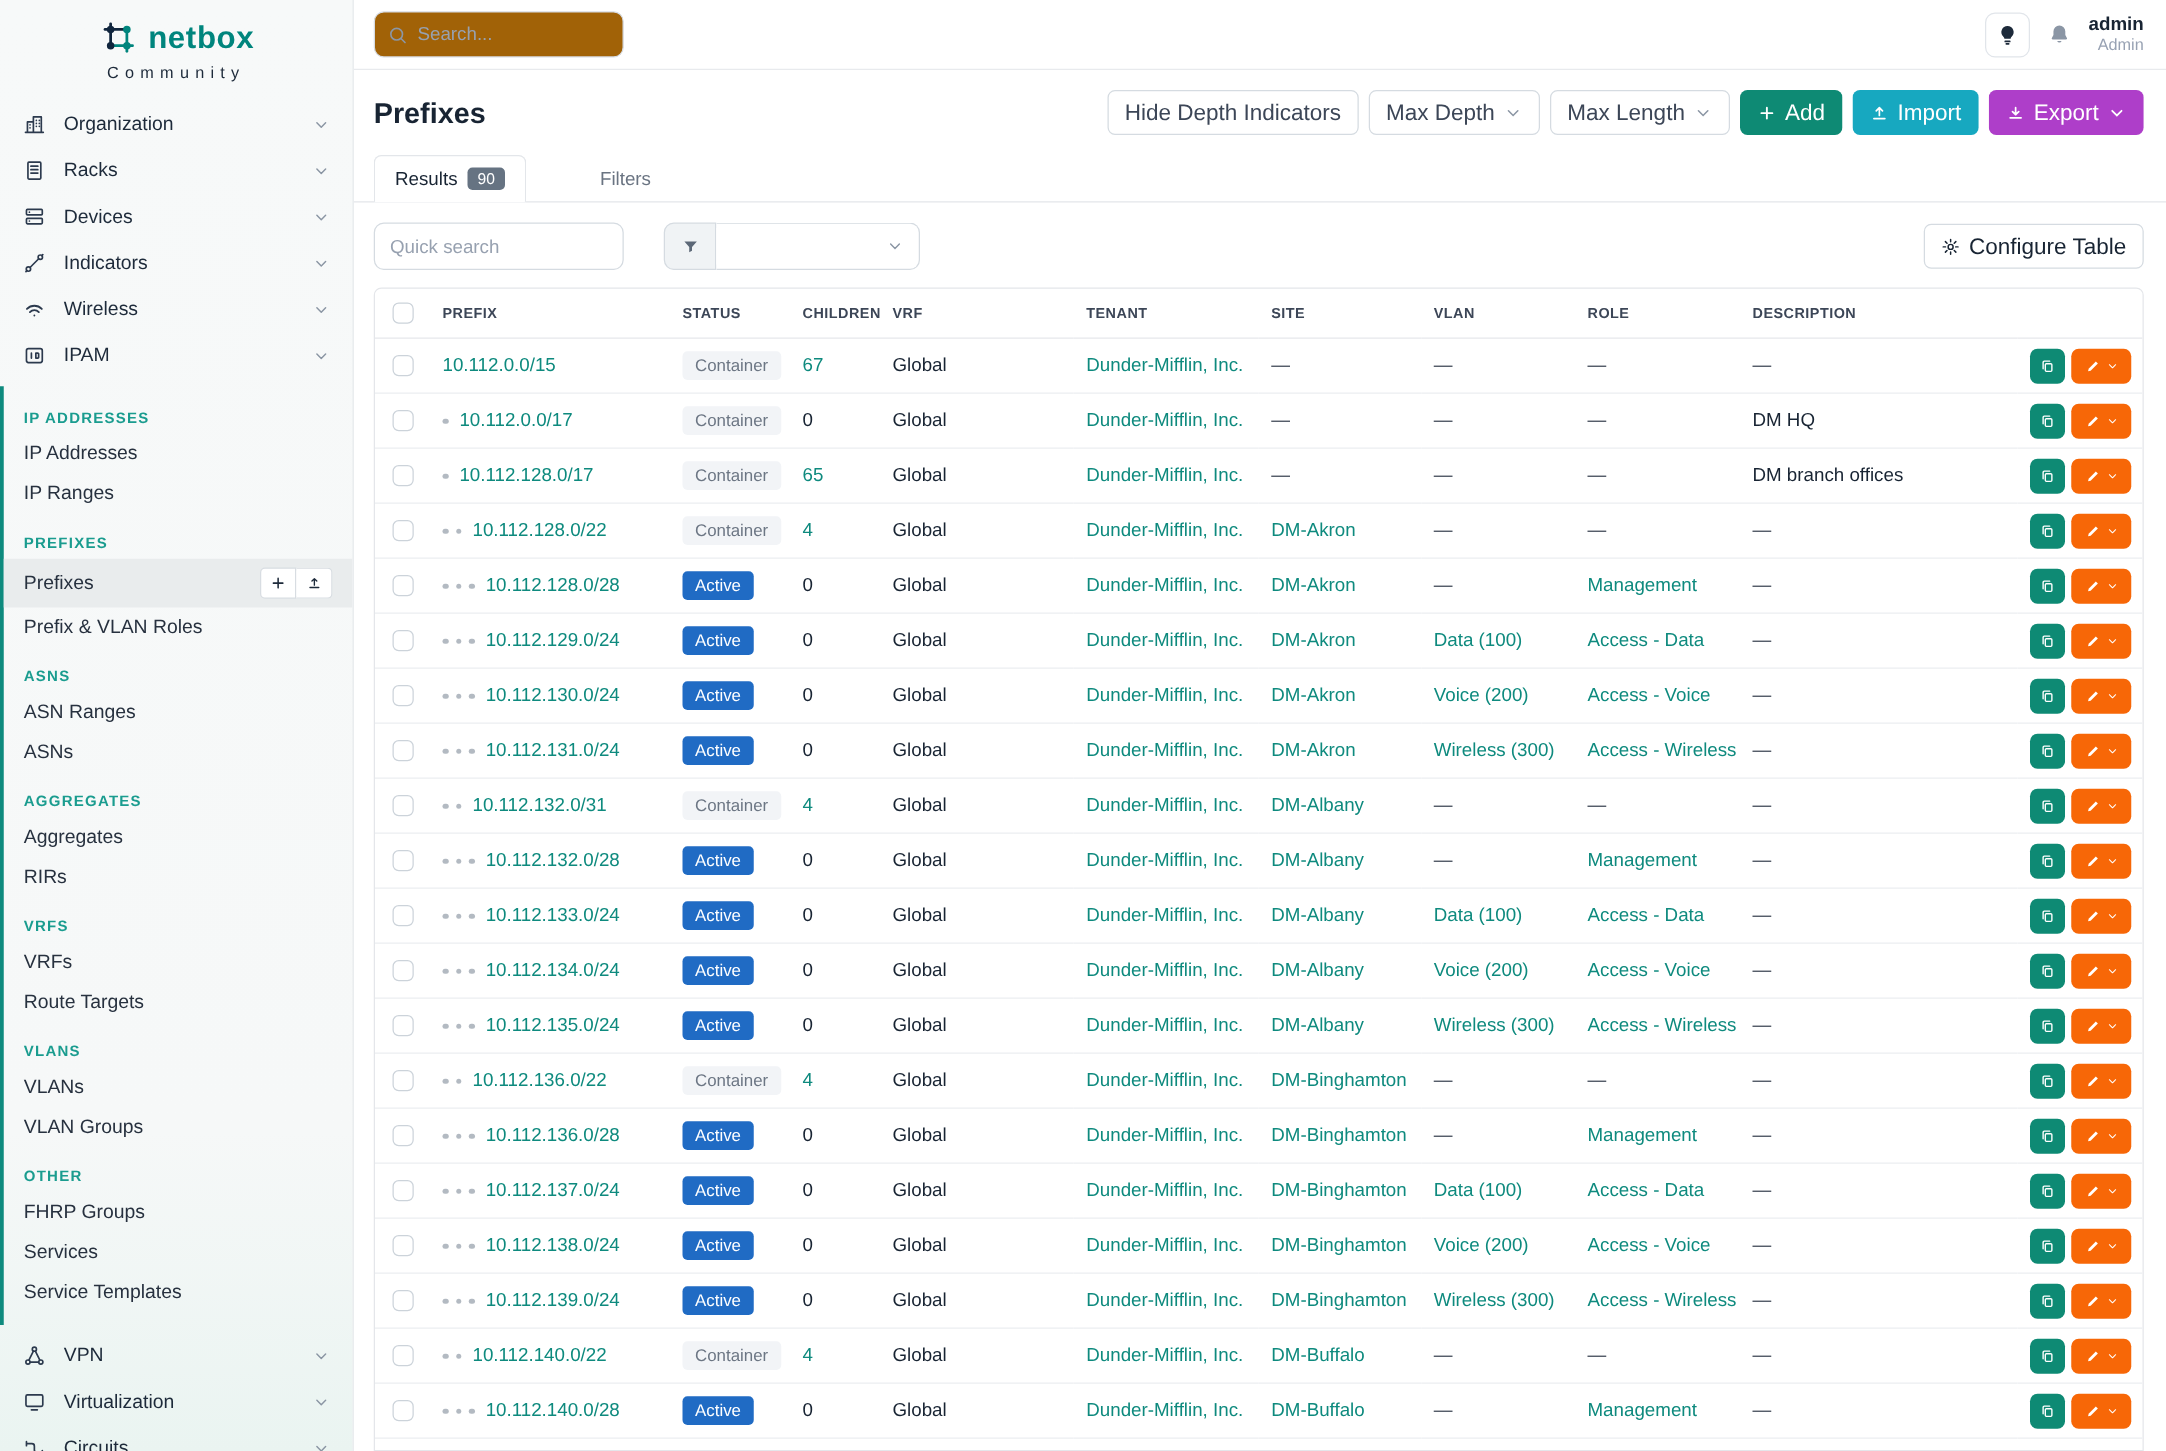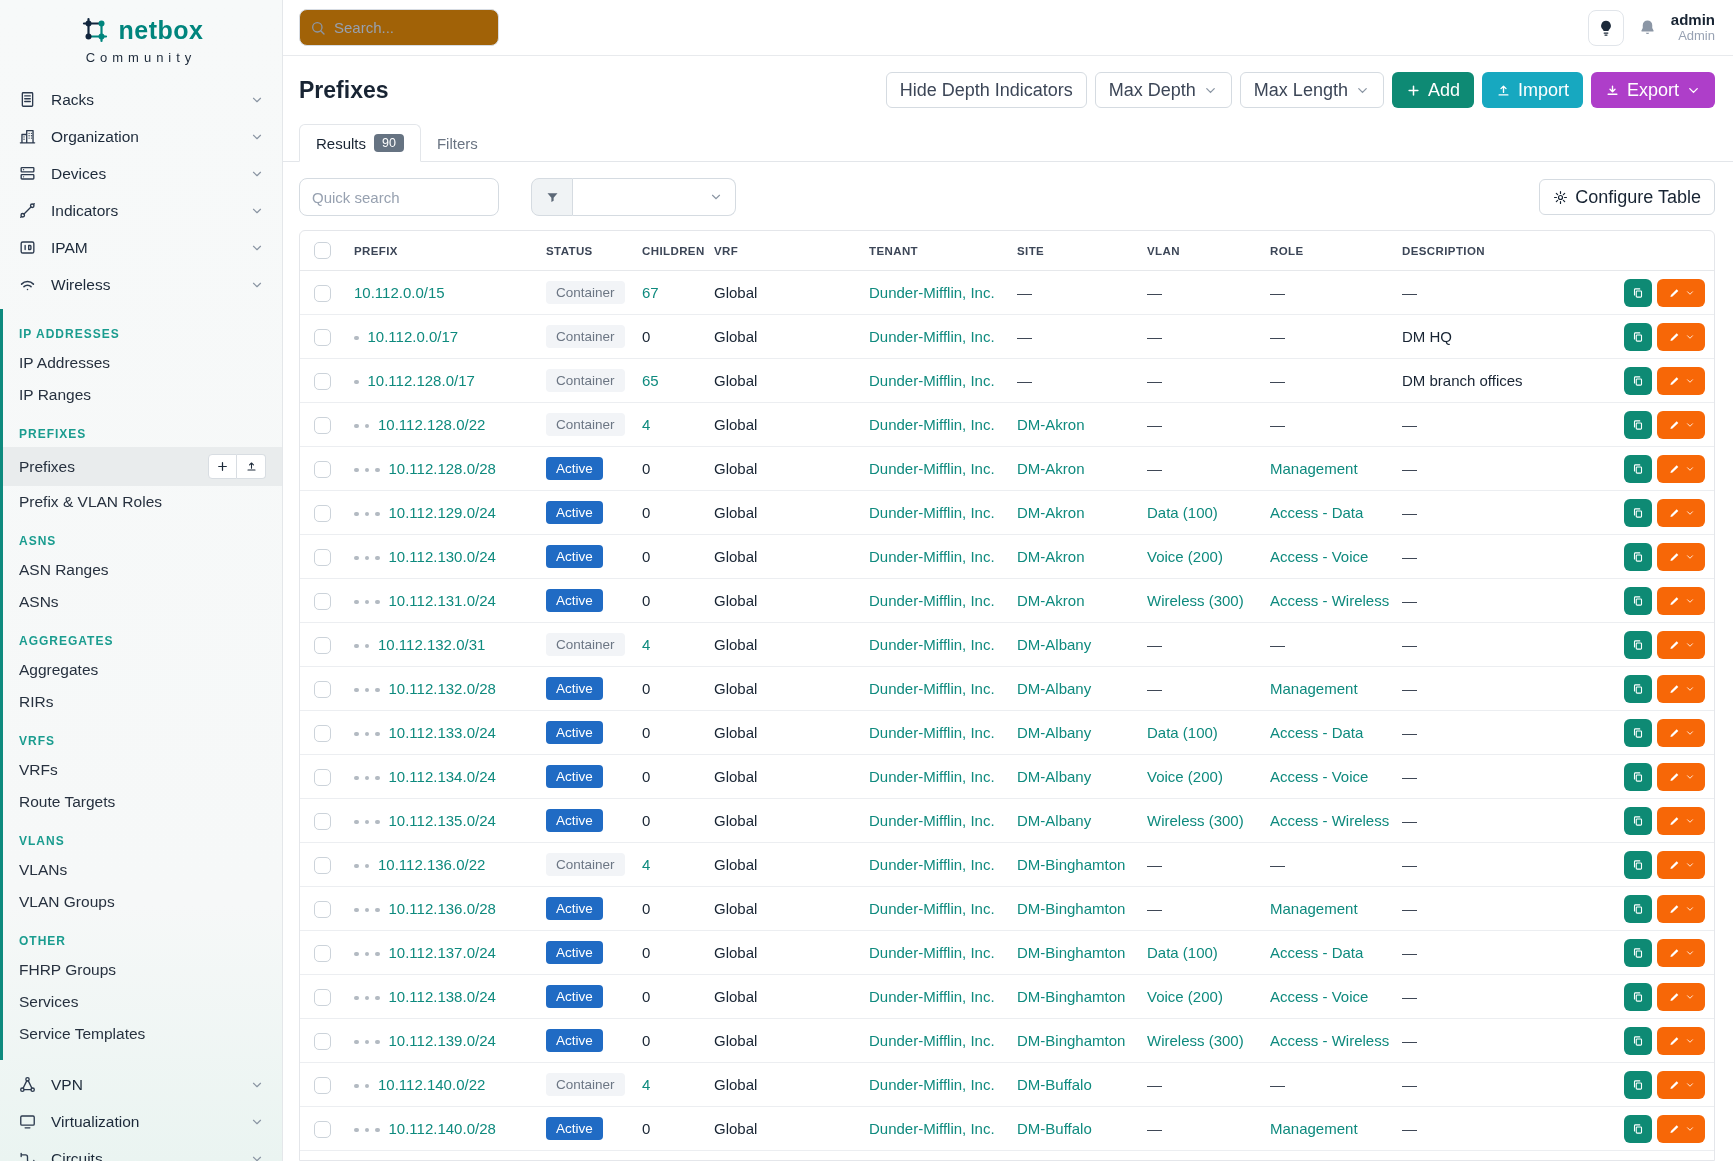--- a/index.html
+++ b/index.html
@@ -56,21 +56,21 @@
   .title-actions { margin-left:auto; display:flex; gap:8px; align-items:center; }
   .btn { height:36px; display:inline-flex; align-items:center; gap:7px; border-radius:6px;
     font-size:18px; padding:0 13px; cursor:pointer; border:1px solid transparent; background:#fff; }
   .btn svg { width:15px; height:15px; }
   .btn-outline { border-color:#d5dbe1; color:#3c4657; }
   .btn-outline .chev { color:#8a95a3; }
   .btn-add { background:#0e8a74; color:#fff; font-weight:500; }
   .btn-import { background:#17a8c0; color:#fff; font-weight:400; }
   .btn-export { background:#ae3ec9; color:#fff; font-weight:500; }
 
-  .tabs-row { display:flex; align-items:flex-end; padding:10px 18px 0 16px; border-bottom:1px solid #e3e6ea; }
+  .tabs-row { display:flex; align-items:flex-end; padding:10px 18px 0 16px; border-bottom:1px solid #e3e6ea;gap:43px; }
   .tab { padding:9px 16px; font-size:15px; color:#6a7482; cursor:pointer; display:flex; align-items:center; gap:8px; }
   .tab.active { background:#fff; border:1px solid #e3e6ea; border-bottom:1px solid #fff;
     border-radius:6px 6px 0 0; margin-bottom:-1px; color:#182433; }
   .tab-badge { background:#667382; color:#fff; border-radius:4px; font-size:12.5px; padding:2px 8px; }
 
   .toolbar { display:flex; align-items:center; padding:16px 18px 0 16px; }
   .quick-search { width:200px; height:38px; border:1px solid #d5dbe1; border-radius:8px; padding:0 12px;
     font-size:15px; color:#182433; outline:none; font-family:"Liberation Sans",sans-serif; }
   .quick-search::placeholder { color:#97a1b0; }
   .filter-group { display:flex; margin-left:32px; height:38px; }
@@ -139,38 +139,38 @@
           </svg>
         </span>
         <span class="brand-name">netbox</span>
       </div>
       <div class="brand-sub">Community</div>
     </div>
     <nav class="nav" id="nav-top">
         <div class="nav-item">
           <span class="nicon" style="display: flex; width: 19px; height: 19px;">
             <svg viewBox="0 0 24 24" fill="none" stroke="currentColor" stroke-width="1.7" stroke-linecap="round" stroke-linejoin="round" width="100%" height="100%">
-              <rect x="5.5" y="3.5" width="13" height="17" rx="1"></rect>
-              <path d="M8.5 7.5h7M8.5 11h7M8.5 14.5h7"></path>
-            </svg>
-          </span>
-          <span>Racks</span>
+              <path d="M3 20h18M5 20V9.5h6V20M11 20V4.5h8V20M7.6 12.5h.01M7.6 15.5h.01M14 8h.01M14 11h.01M14 14h.01M17 8h.01M17 11h.01M17 14h.01"></path>
+            </svg>
+          </span>
+          <span>Organization</span>
           <span class="chev" style="display: flex; width: 14px; height: 14px;">
             <svg viewBox="0 0 24 24" fill="none" stroke="currentColor" stroke-width="2" stroke-linecap="round" stroke-linejoin="round" width="100%" height="100%">
               <path d="M6 9l6 6 6-6"></path>
             </svg>
           </span>
         </div>
         <div class="nav-item">
           <span class="nicon" style="display: flex; width: 19px; height: 19px;">
             <svg viewBox="0 0 24 24" fill="none" stroke="currentColor" stroke-width="1.7" stroke-linecap="round" stroke-linejoin="round" width="100%" height="100%">
-              <path d="M3 20h18M5 20V9.5h6V20M11 20V4.5h8V20M7.6 12.5h.01M7.6 15.5h.01M14 8h.01M14 11h.01M14 14h.01M17 8h.01M17 11h.01M17 14h.01"></path>
-            </svg>
-          </span>
-          <span>Organization</span>
+              <rect x="5.5" y="3.5" width="13" height="17" rx="1"></rect>
+              <path d="M8.5 7.5h7M8.5 11h7M8.5 14.5h7"></path>
+            </svg>
+          </span>
+          <span>Racks</span>
           <span class="chev" style="display: flex; width: 14px; height: 14px;">
             <svg viewBox="0 0 24 24" fill="none" stroke="currentColor" stroke-width="2" stroke-linecap="round" stroke-linejoin="round" width="100%" height="100%">
               <path d="M6 9l6 6 6-6"></path>
             </svg>
           </span>
         </div>
         <div class="nav-item">
           <span class="nicon" style="display: flex; width: 19px; height: 19px;">
             <svg viewBox="0 0 24 24" fill="none" stroke="currentColor" stroke-width="1.7" stroke-linecap="round" stroke-linejoin="round" width="100%" height="100%">
               <rect x="4" y="4.5" width="16" height="5.5" rx="1"></rect>
@@ -195,39 +195,39 @@
           </span>
           <span>Indicators</span>
           <span class="chev" style="display: flex; width: 14px; height: 14px;">
             <svg viewBox="0 0 24 24" fill="none" stroke="currentColor" stroke-width="2" stroke-linecap="round" stroke-linejoin="round" width="100%" height="100%">
               <path d="M6 9l6 6 6-6"></path>
             </svg>
           </span>
         </div>
         <div class="nav-item">
           <span class="nicon" style="display: flex; width: 19px; height: 19px;">
+            <svg viewBox="0 0 24 24" fill="none" stroke="currentColor" stroke-width="1.9" stroke-linecap="round" stroke-linejoin="round" width="100%" height="100%">
+              <path d="M4.5 11.5a10.5 10.5 0 0115 0M7.5 14.7a6.3 6.3 0 019 0M12 18.2h.01"></path>
+            </svg>
+          </span>
+          <span>Wireless</span>
+          <span class="chev" style="display: flex; width: 14px; height: 14px;">
+            <svg viewBox="0 0 24 24" fill="none" stroke="currentColor" stroke-width="2" stroke-linecap="round" stroke-linejoin="round" width="100%" height="100%">
+              <path d="M6 9l6 6 6-6"></path>
+            </svg>
+          </span>
+        </div>
+        <div class="nav-item">
+          <span class="nicon" style="display: flex; width: 19px; height: 19px;">
             <svg viewBox="0 0 24 24" fill="none" stroke="currentColor" stroke-width="1.7" stroke-linecap="round" stroke-linejoin="round" width="100%" height="100%">
               <rect x="4" y="5" width="16" height="14" rx="2"></rect>
               <path d="M9 9.5v5M13.5 9.5h2a.8.8 0 01.8.8v3.4a.8.8 0 01-.8.8h-2z"></path>
             </svg>
           </span>
           <span>IPAM</span>
-          <span class="chev" style="display: flex; width: 14px; height: 14px;">
-            <svg viewBox="0 0 24 24" fill="none" stroke="currentColor" stroke-width="2" stroke-linecap="round" stroke-linejoin="round" width="100%" height="100%">
-              <path d="M6 9l6 6 6-6"></path>
-            </svg>
-          </span>
-        </div>
-        <div class="nav-item">
-          <span class="nicon" style="display: flex; width: 19px; height: 19px;">
-            <svg viewBox="0 0 24 24" fill="none" stroke="currentColor" stroke-width="1.9" stroke-linecap="round" stroke-linejoin="round" width="100%" height="100%">
-              <path d="M4.5 11.5a10.5 10.5 0 0115 0M7.5 14.7a6.3 6.3 0 019 0M12 18.2h.01"></path>
-            </svg>
-          </span>
-          <span>Wireless</span>
           <span class="chev" style="display: flex; width: 14px; height: 14px;">
             <svg viewBox="0 0 24 24" fill="none" stroke="currentColor" stroke-width="2" stroke-linecap="round" stroke-linejoin="round" width="100%" height="100%">
               <path d="M6 9l6 6 6-6"></path>
             </svg>
           </span>
         </div>
       </nav>
     <div class="submenu" id="ipam-submenu">
         <div class="submenu-heading">IP Addresses</div>
         <div class="submenu-item">

